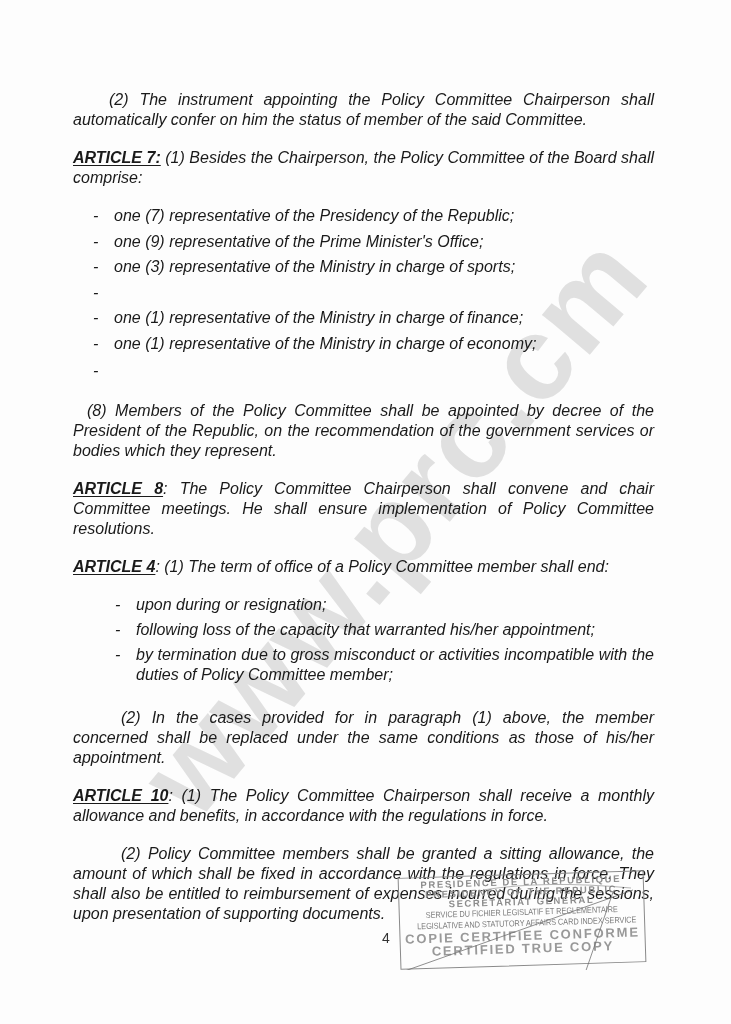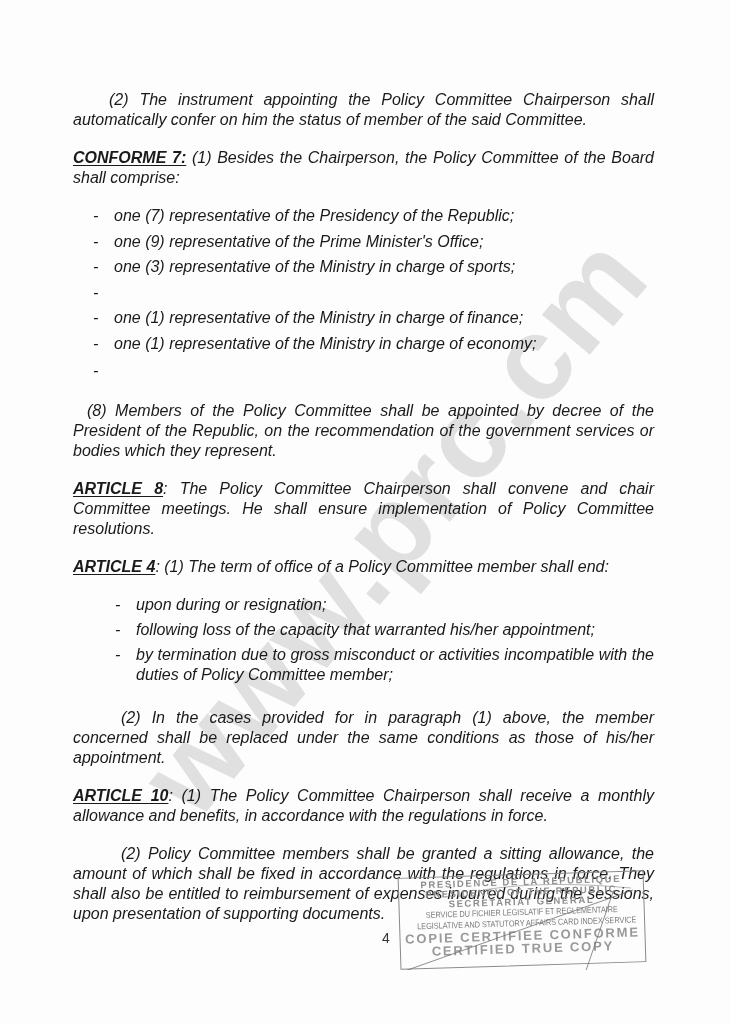--- a/index.html
+++ b/index.html
@@ -155,21 +155,21 @@
 <div class="page">
 
   <div class="watermark">www.prc.cm</div>
 
   <div class="content">
 
     <p class="para indent-1">(2) The instrument appointing the Policy Committee Chairperson shall automatically confer on him the status of member of the said Committee.</p>
 
     <div class="gap-lg"></div>
 
-    <p class="para"><span class="article-label">CONFORME 7:</span><span> (1) Besides the Chairperson, the Policy Committee of the Board shall comprise:</span></p>
+    <p class="para"><span class="article-label">ARTICLE 7:</span><span> (1) Besides the Chairperson, the Policy Committee of the Board shall comprise:</span></p>
 
     <div class="gap-lg"></div>
 
     <ul class="list list-a">
       <li>
           <span class="dash">-</span>
           <span class="text">one (7) representative of the Presidency of the Republic;</span>
         </li>
       <li>
           <span class="dash">-</span>

